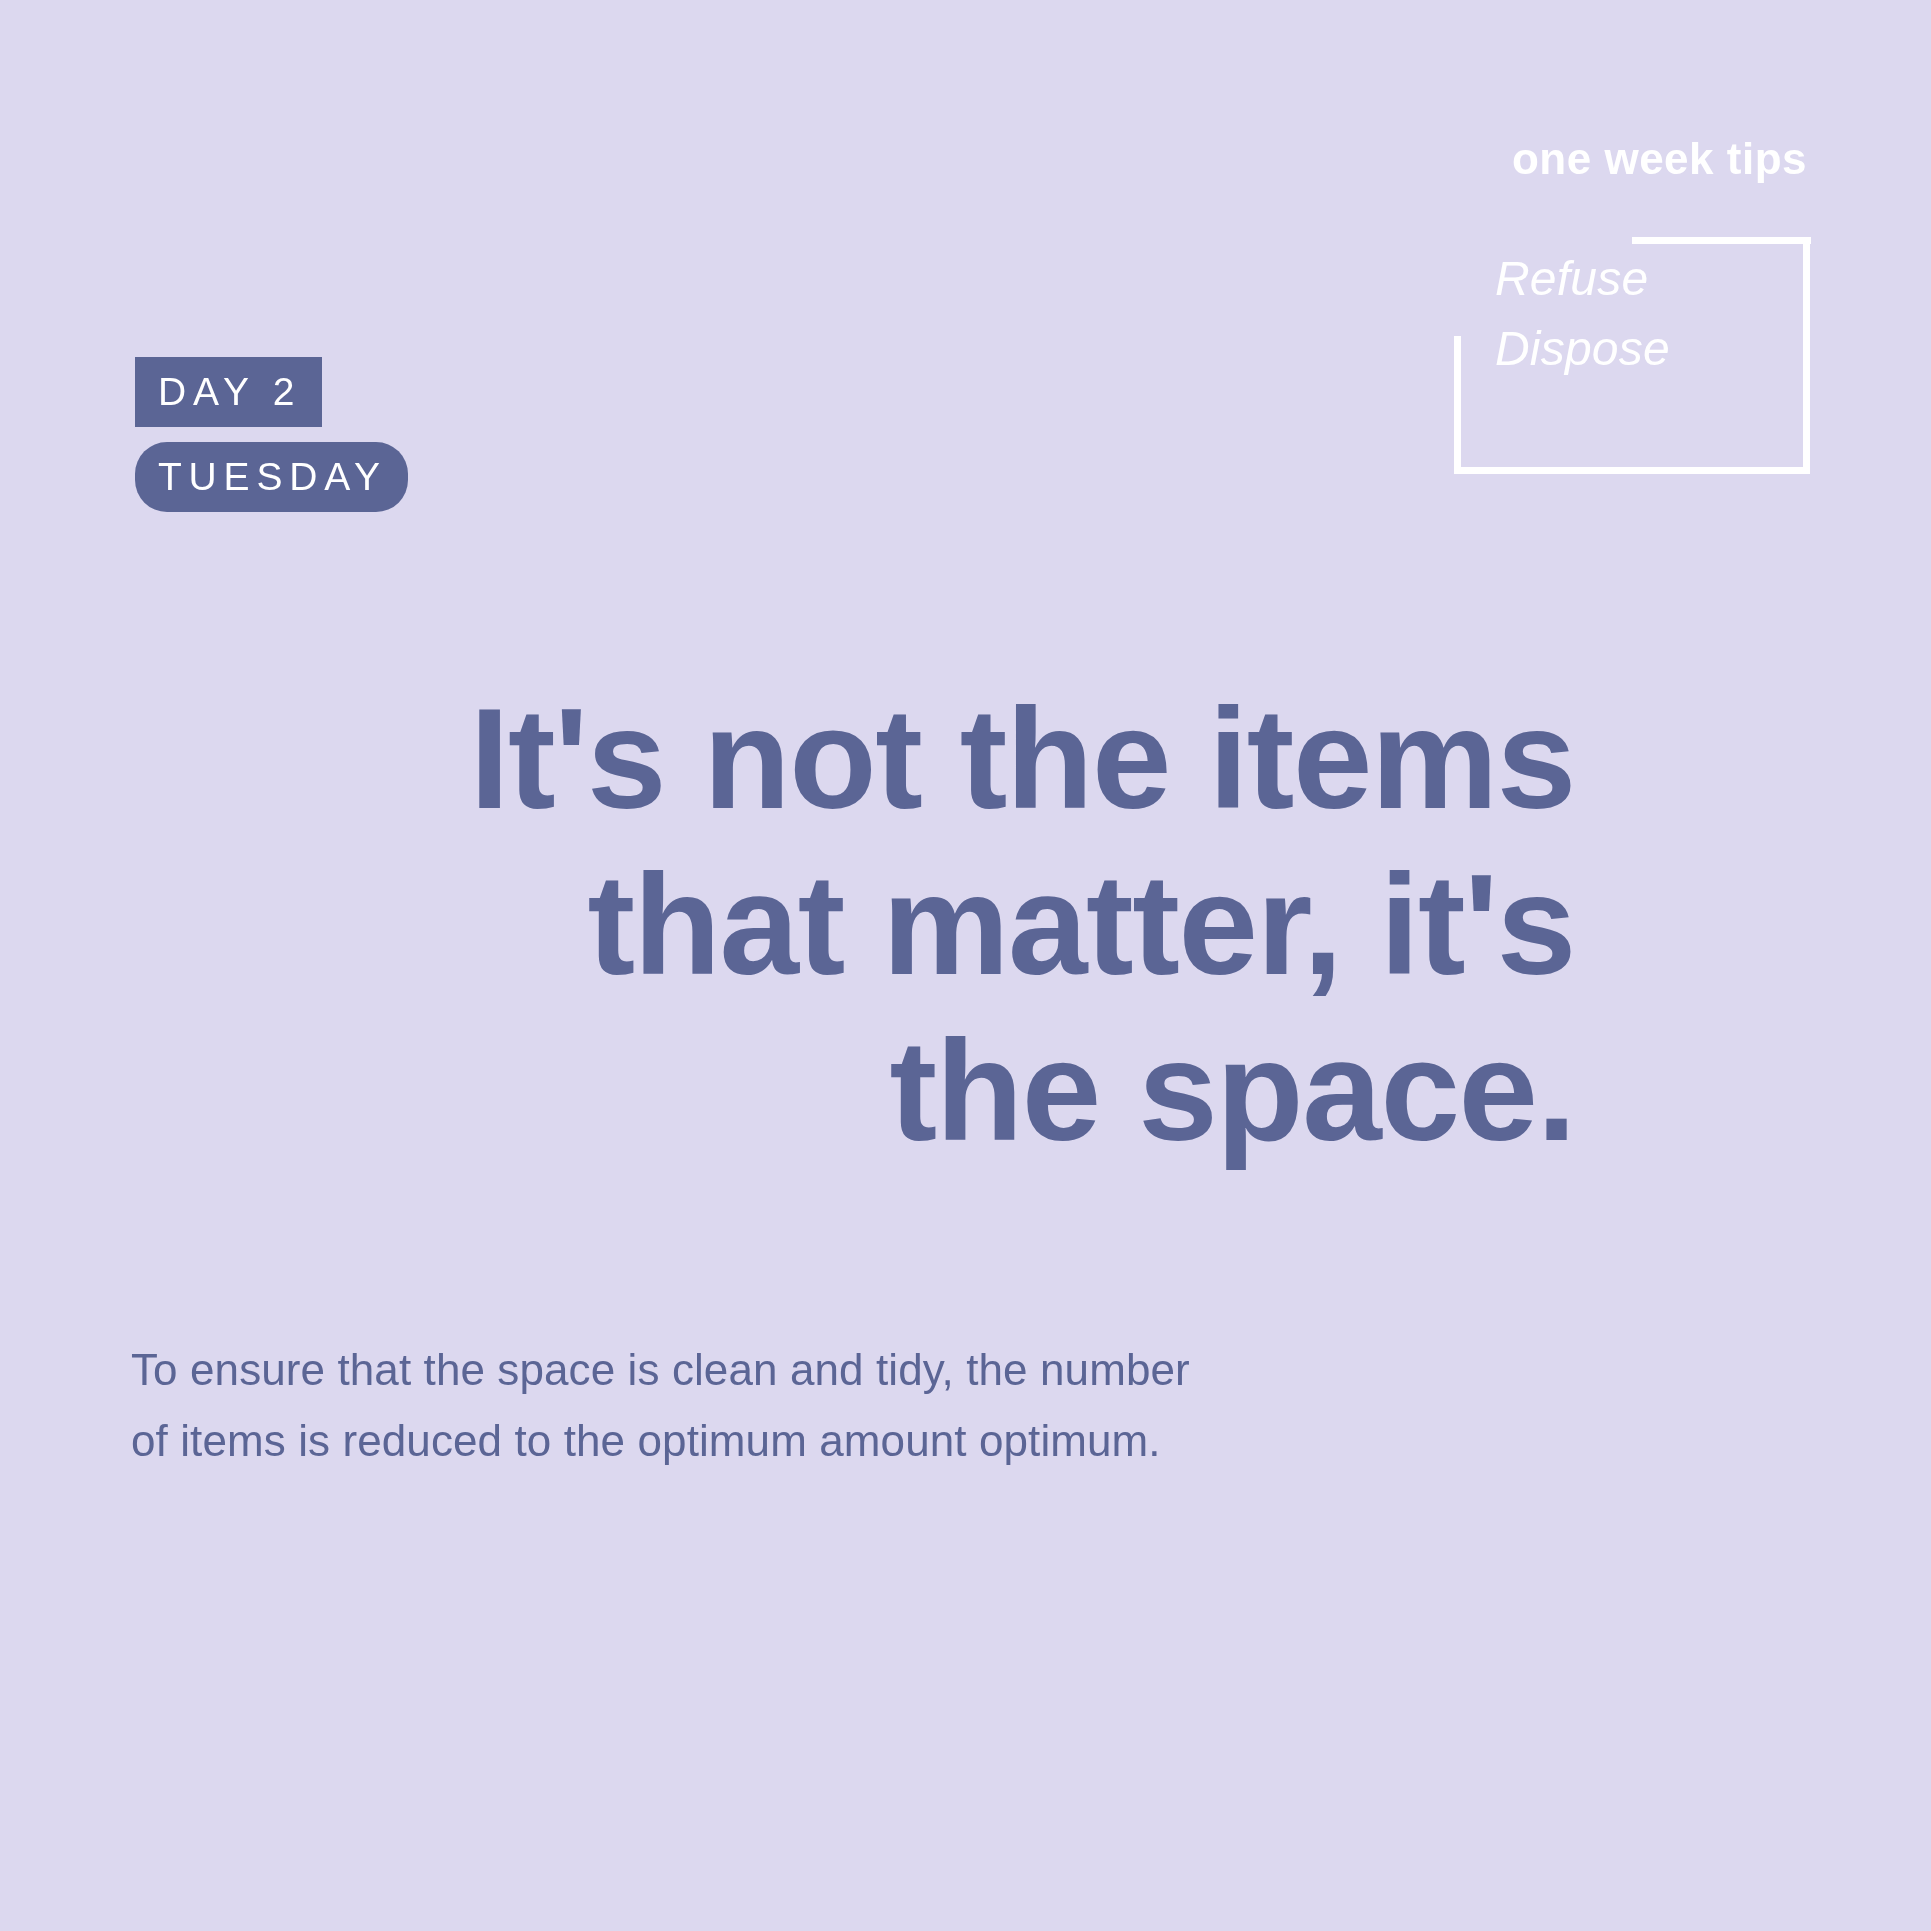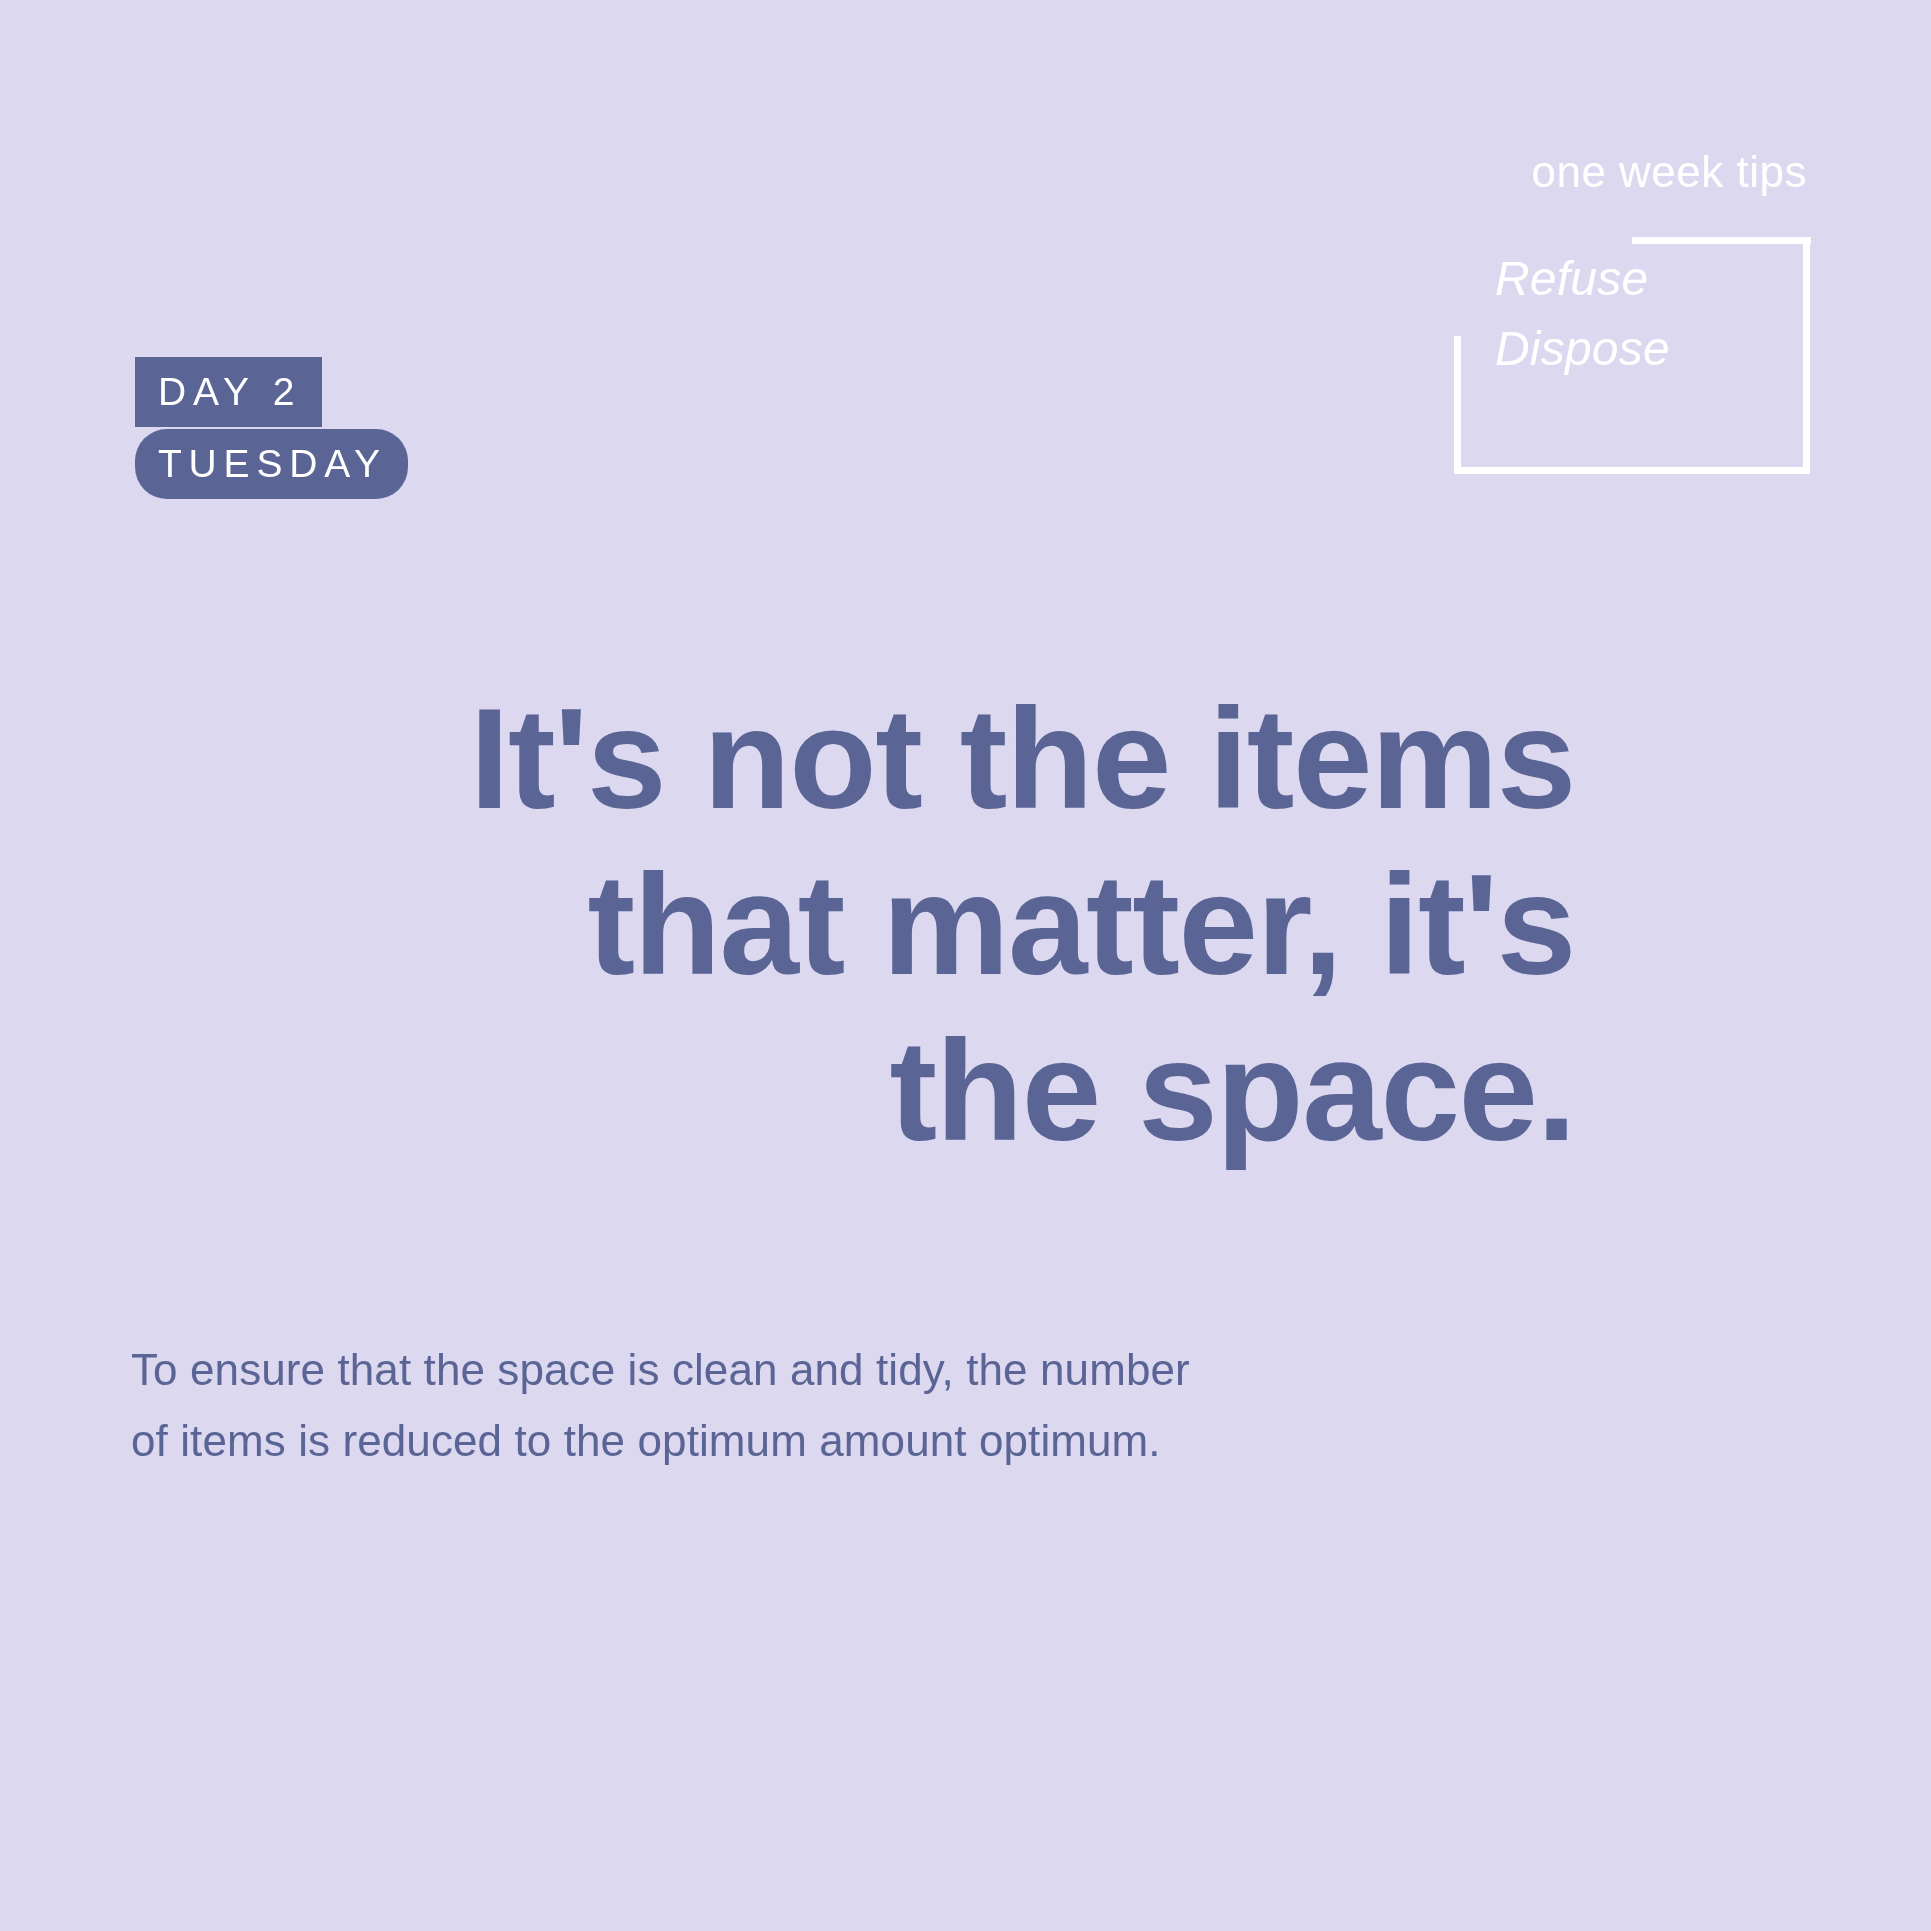--- a/index.html
+++ b/index.html
@@ -28,24 +28,24 @@
     position: absolute;
     top: 0;
     right: 0;
     width: 734px;
     height: 502px;
   }
 
   .tips-eyebrow {
     position: absolute;
     right: 124px;
-    top: 150px;
+    top: 137px;
     color: #ffffff;
     font-size: 44px;
-    font-weight: 400;
+    font-weight: 700;
     letter-spacing: 0.5px;
     line-height: 1;
     white-space: nowrap;
     text-align: left;
   }
 
   .tips-frame {
     position: absolute;
     left: 1454px;
     top: 237px;
@@ -109,21 +109,21 @@
     background: #5b6595;
     color: #ffffff;
     font-size: 39px;
     font-weight: 500;
     letter-spacing: 6.8px;
     line-height: 1;
     padding: 15.4px 21px 15.4px 23px;
     white-space: nowrap;
   }
   .badge-day {
-    margin-bottom: 2px;
+    margin-bottom: 15px;
   }
   .badge-weekday {
     display: block;
     border-radius: 32px;
   }
 
   
   .headline {
     position: absolute;
     left: 127px;

